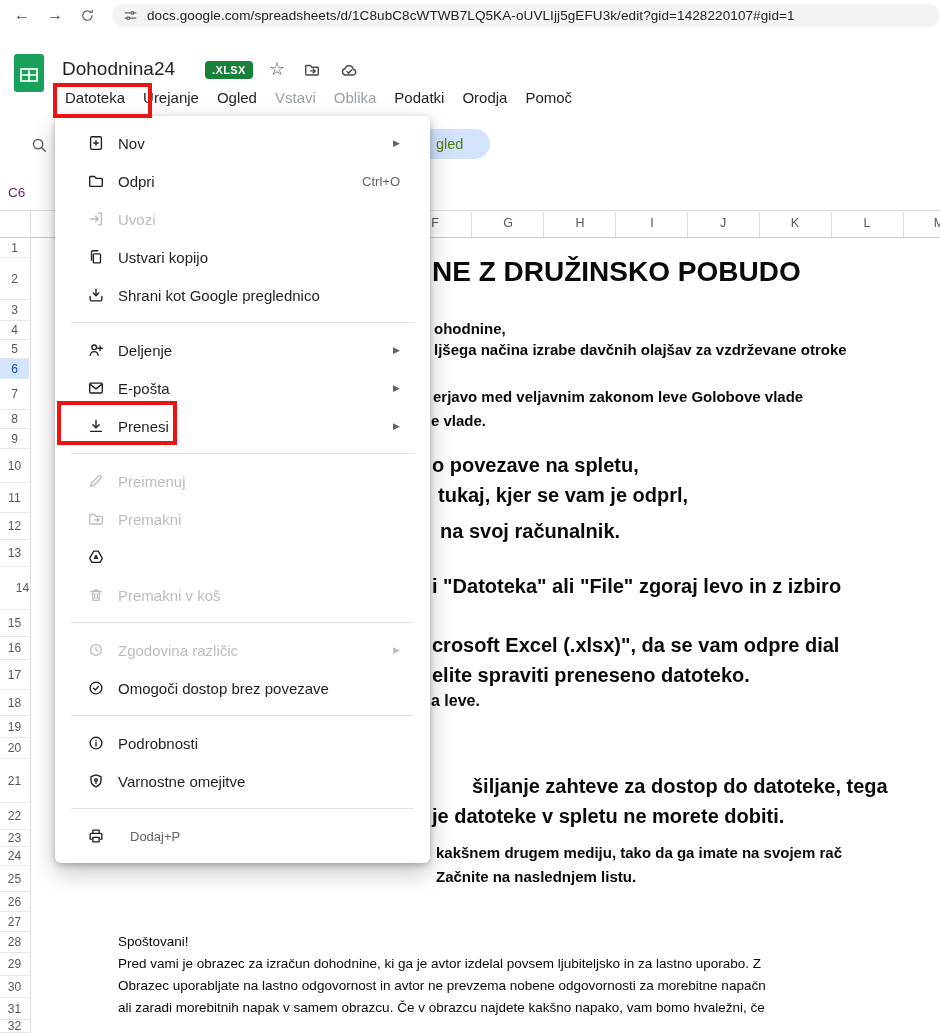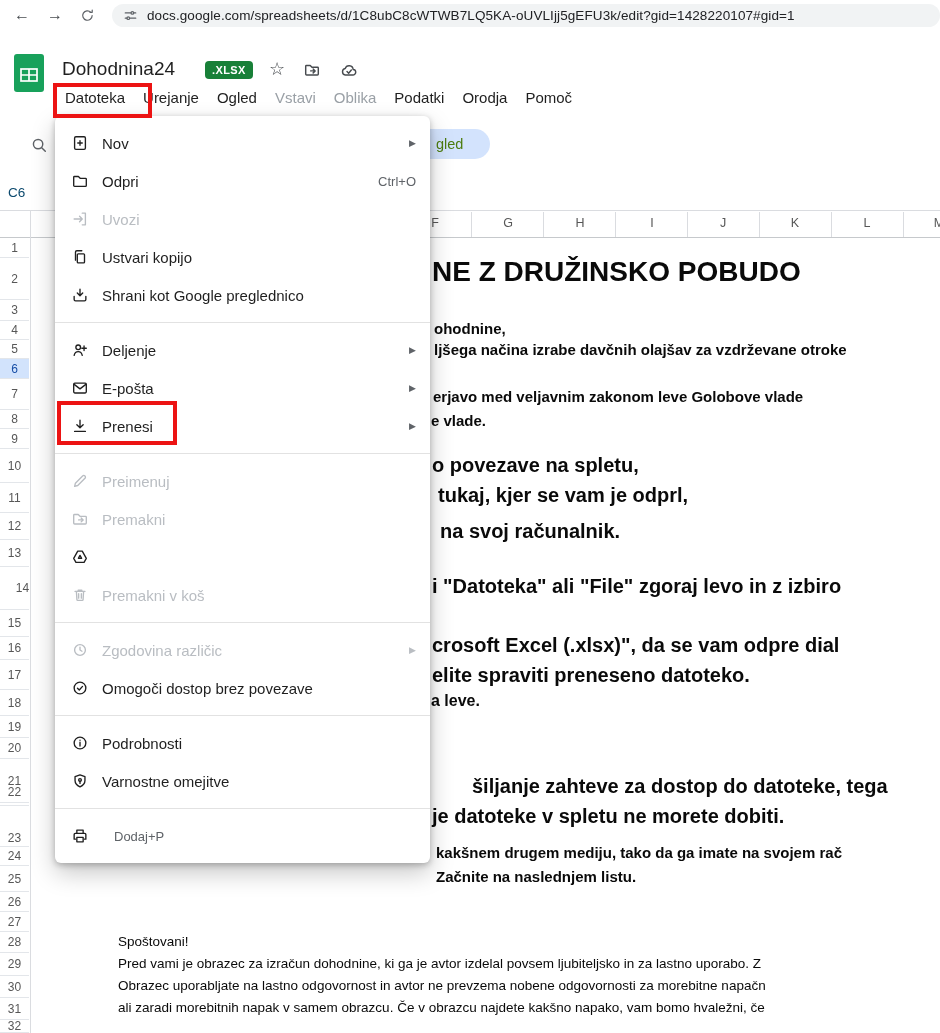--- a/index.html
+++ b/index.html
@@ -28,34 +28,34 @@
   .star-icon{position:absolute;left:269px;top:58px;font-size:18px;color:#474b4f;}
   .hdr-ico{position:absolute;color:#474b4f;}
   .menubar{position:absolute;left:56px;top:86px;display:flex;font-size:15px;color:#1f1f1f;}
   .menubar span{padding:3px 9px;border-radius:4px;}
   .menubar span.dim{color:#9aa0a6;}
   
   .search-icon{position:absolute;left:30px;top:136px;color:#5f6368;}
   .view-pill{position:absolute;left:378px;top:129px;width:112px;height:30px;
     background:var(--pill_blue);border-radius:16px;z-index:2;}
   .view-pill span{position:absolute;left:58px;top:0;line-height:30px;font-size:14.5px;color:#4d7c0f;}
-  .name-box{position:absolute;left:8px;top:185px;font-size:13.5px;color:#0c4a6e;z-index:1;}
+  .name-box{position:absolute;left:8px;top:185px;font-size:13.5px;color:#701a75;z-index:1;}
   .hline{position:absolute;left:0;width:940px;height:1px;background:#dadce0;z-index:1;}
   .vline{position:absolute;width:1px;background:#dadce0;z-index:1;}
   
   .col-letter{position:absolute;top:216px;transform:translateX(-50%);font-size:12.5px;color:#575757;z-index:1;}
   .col-sep{position:absolute;top:212px;height:25px;width:1px;background:#dadce0;z-index:1;}
   .row-num{position:absolute;left:0;width:29px;display:flex;align-items:center;justify-content:center;
     font-size:12px;color:#575757;border-bottom:1px solid #e3e6ea;box-sizing:border-box;z-index:1;}
   .row-num.active{background:var(--active_row_blue);color:#174ea6;}
   .frag{position:absolute;white-space:nowrap;color:#0a0a0a;z-index:1;}
   
   .file-menu{position:absolute;left:55px;top:116px;width:375px;z-index:5;background:#fff;
     border-radius:6px;box-shadow:0 2px 6px rgba(0,0,0,.25),0 10px 24px rgba(0,0,0,.22);
-    padding:8px 0;box-sizing:border-box;}
+    padding:8px 16px;box-sizing:border-box;}
   .mi{height:38px;display:flex;align-items:center;padding:0 14px 0 15px;font-size:15px;
     color:var(--menu_text);cursor:default;}
   .mi .mi-icon{width:20px;height:20px;margin-right:12px;display:flex;align-items:center;justify-content:center;color:inherit;}
   .mi .mi-icon svg{width:18px;height:18px;fill:none;stroke:currentColor;stroke-width:1.5;
     stroke-linecap:round;stroke-linejoin:round;}
   .mi .mi-label{flex:1;}
   .mi .mi-shortcut{font-size:13px;color:#5f6368;margin-left:12px;}
   .mi .mi-arrow{font-size:9px;color:#5f6368;margin-left:12px;}
   .mi.disabled{color:var(--disabled_text);}
   .mi.disabled .mi-shortcut,.mi.disabled .mi-arrow{color:var(--disabled_text);}
@@ -168,21 +168,21 @@
     <div class="row-num" style="top: 513px; height: 27px;">12</div>
     <div class="row-num" style="top: 540px; height: 27px;">13</div>
     <div class="row-num" style="top: 567px; height: 43px; padding-left: 16px;">14</div>
     <div class="row-num" style="top: 610px; height: 27px;">15</div>
     <div class="row-num" style="top: 637px; height: 23px;">16</div>
     <div class="row-num" style="top: 660px; height: 30px;">17</div>
     <div class="row-num" style="top: 690px; height: 26px;">18</div>
     <div class="row-num" style="top: 716px; height: 22px;">19</div>
     <div class="row-num" style="top: 738px; height: 21px;">20</div>
     <div class="row-num" style="top: 759px; height: 44px;">21</div>
-    <div class="row-num" style="top: 779px; height: 27px;">22</div>
+    <div class="row-num" style="top: 803px; height: 27px;">22</div>
     <div class="row-num" style="top: 830px; height: 17px;">23</div>
     <div class="row-num" style="top: 847px; height: 19px;">24</div>
     <div class="row-num" style="top: 866px; height: 26px;">25</div>
     <div class="row-num" style="top: 892px; height: 20px;">26</div>
     <div class="row-num" style="top: 912px; height: 20px;">27</div>
     <div class="row-num" style="top: 932px; height: 21px;">28</div>
     <div class="row-num" style="top: 953px; height: 23px;">29</div>
     <div class="row-num" style="top: 976px; height: 22px;">30</div>
     <div class="row-num" style="top: 998px; height: 22px;">31</div>
     <div class="row-num" style="top: 1020px; height: 13px;">32</div>

